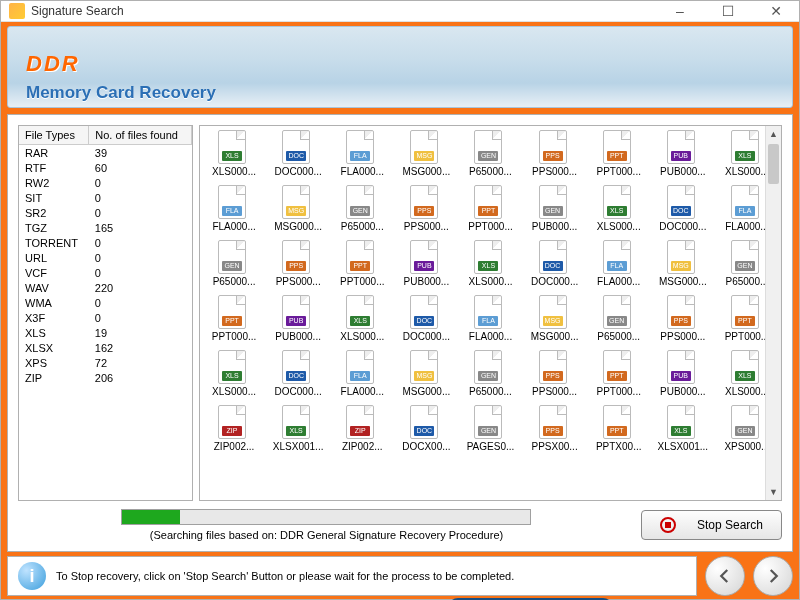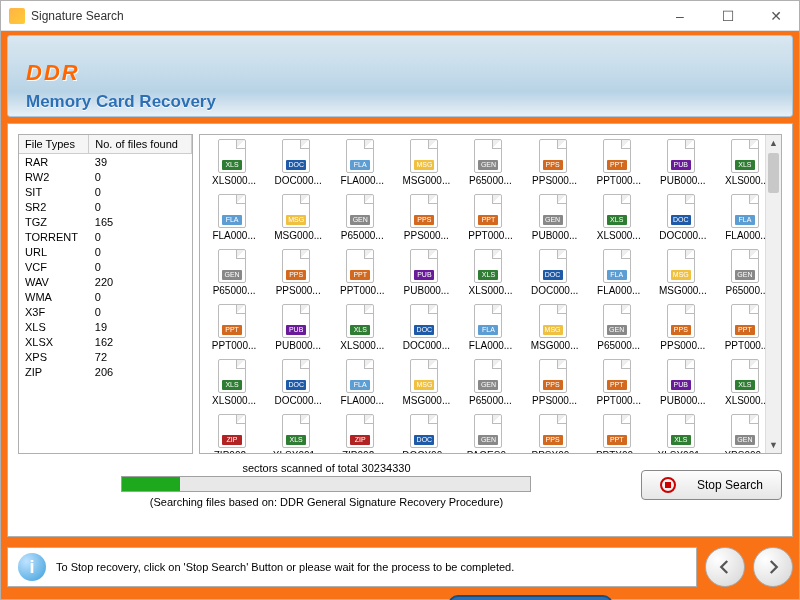--- a/index.html
+++ b/index.html
@@ -7,21 +7,21 @@
 .window { width: 800px; height: 600px; border: 1px solid #b0b0b0; display: flex; flex-direction: column; background: #f97316; }
 .titlebar { height: 30px; background: #fff; display: flex; align-items: center; padding: 0 8px; border-bottom: 1px solid #e0e0e0; }
 .titlebar-icon { width: 16px; height: 16px; background: linear-gradient(135deg,#ffb347,#ffcc33); border-radius: 2px; margin-right: 6px; }
 .titlebar-title { flex: 1; color: #333; font-size: 12px; }
 .titlebar-btns { display: flex; gap: 18px; }
 .titlebar-btn { width: 30px; height: 20px; display: flex; align-items: center; justify-content: center; cursor: pointer; font-size: 14px; color: #555; }
 .banner { height: 82px; background: linear-gradient(to bottom,#d9e7f0 0%,#c8ddeb 40%,#b8d3e6 70%,#e8f0f6 100%); border: 1px solid #a9c6dd; margin: 4px 6px 2px 6px; padding: 24px 18px; position: relative; border-radius: 3px; }
 .brand { font-family: Arial Black, Arial, sans-serif; font-size: 22px; font-weight: 900; letter-spacing: 2px; color: #ff6600; font-style: italic; text-shadow: 1px 1px 0 #fff; }
 .subtitle { font-size: 17px; color: #2b6fb5; font-weight: bold; text-shadow: 0 1px 0 #fff; margin-top: 6px; }
 .main-frame { flex: 1; margin: 4px 6px; border: 1px solid #b0b0b0; padding: 10px; display: flex; flex-direction: column; background: #fff; }
-.content-row { display: flex; gap: 6px; height: 320px; }
+.content-row { display: flex; gap: 6px; height: 376px; }
 .table-panel { width: 175px; border: 1px solid #b0b0b0; overflow-y: auto; background: #fff; }
 .table-panel table { width: 100%; border-collapse: collapse; }
 .table-panel th { font-weight: normal; text-align: left; padding: 3px 6px; background: #f5f5f5; border-bottom: 1px solid #ccc; border-right: 1px solid #ccc; font-size: 11px; }
 .table-panel td { padding: 1.5px 6px; font-size: 11px; }
 .file-grid { flex: 1; border: 1px solid #b0b0b0; padding: 4px 6px; overflow: hidden; position: relative; background: #fff; }
 .grid-inner { display: grid; grid-template-columns: repeat(9,1fr); column-gap: 2px; row-gap: 8px; gap: 8px; }
 .file-item { display: flex; flex-direction: column; align-items: center; text-align: center; cursor: pointer; }
 .file-icon { width: 32px; height: 34px; margin-bottom: 2px; position: relative; }
 .file-label { font-size: 10px; color: #000; white-space: nowrap; overflow: hidden; text-overflow: ellipsis; max-width: 56px; }
 .scrollbar-v { position: absolute; right: 0; top: 0; bottom: 0; width: 16px; background: #f0f0f0; border-left: 1px solid #ddd; }
@@ -81,20 +81,24 @@
             <th>File Types</th>
             <th>No. of files found</th>
           </tr>
             </thead>
           <tbody id="ft-body">
               <tr>
                 <td>RAR</td>
                 <td>39</td>
               </tr>
               <tr>
+                <td>RTF</td>
+                <td>60</td>
+              </tr>
+              <tr>
                 <td>RW2</td>
                 <td>0</td>
               </tr>
               <tr>
                 <td>SIT</td>
                 <td>0</td>
               </tr>
               <tr>
                 <td>SR2</td>
                 <td>0</td>
@@ -584,21 +588,20 @@
           </div>
         <div class="scrollbar-v">
           <div class="arr up">▲</div>
           <div class="arr down">▼</div>
         </div>
       </div>
     </div>
 
     <div class="progress-row">
       <div class="progress-block">
-        <div class="progress-text">sectors scanned of total 30234330</div>
         <div class="progress-bar">
           <div class="progress-fill"></div>
         </div>
         <div class="progress-note">(Searching files based on:  DDR General Signature Recovery Procedure)</div>
       </div>
       <button class="stop-btn">
         <span class="stop-icon"></span>
         <span>Stop Search</span>
       </button>
     </div>

